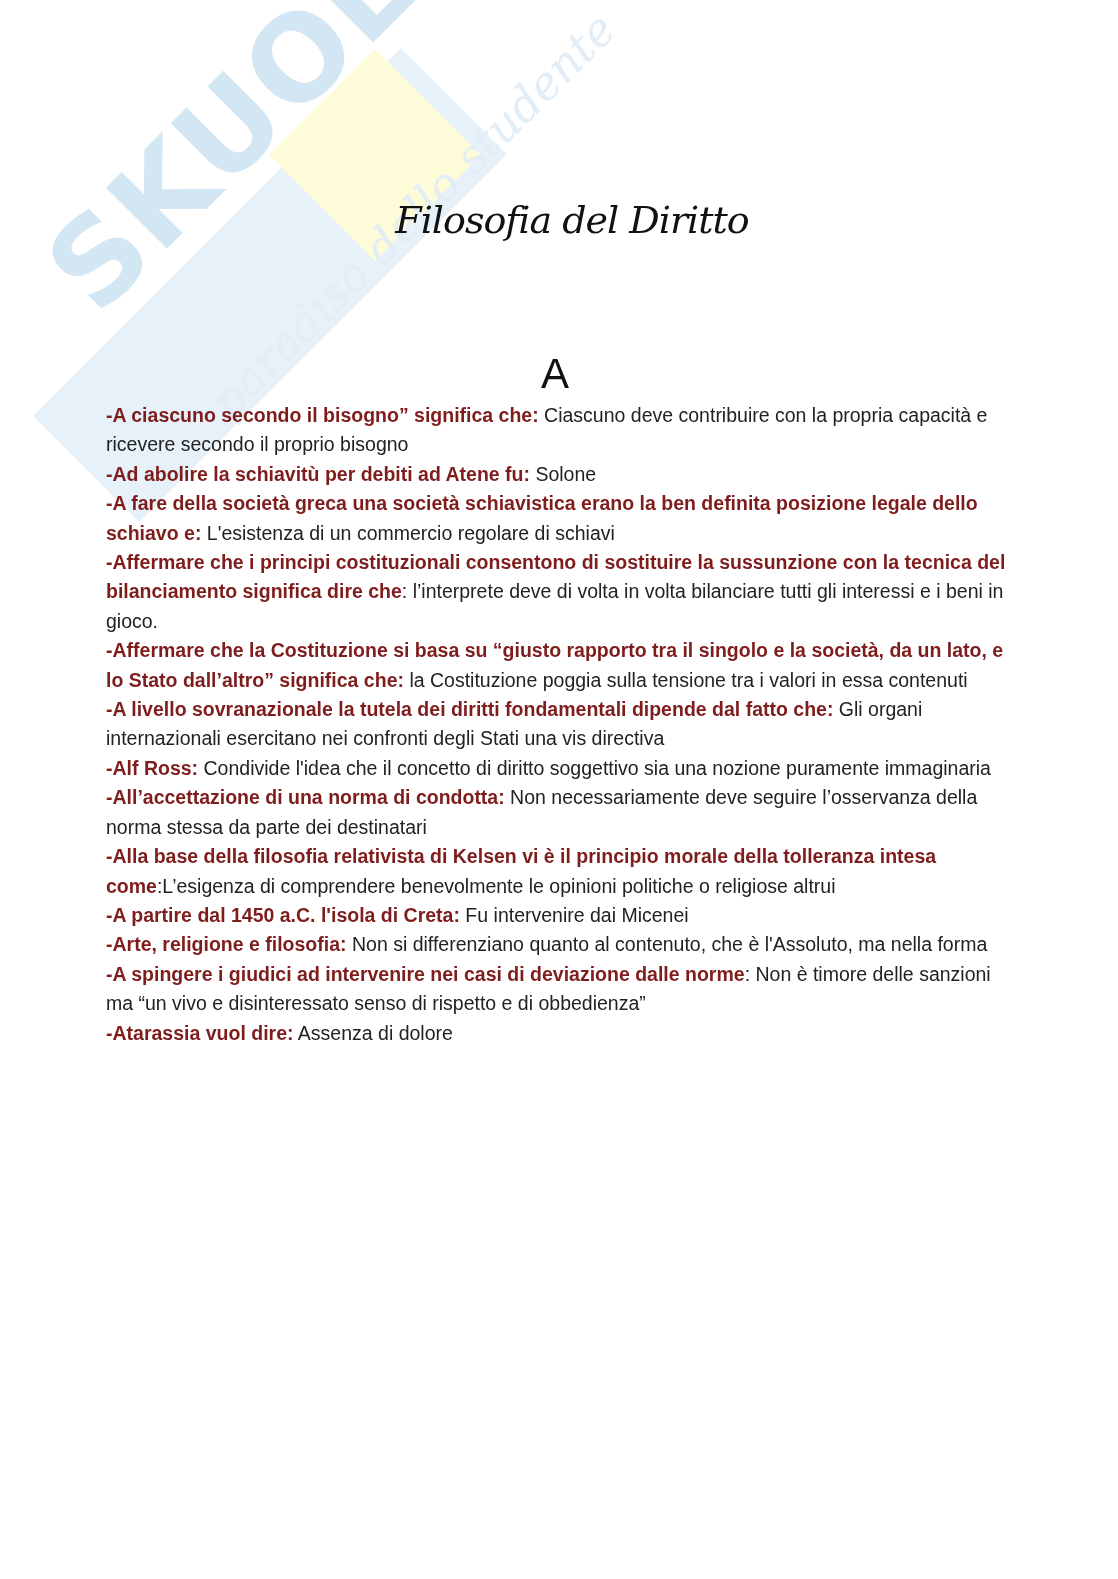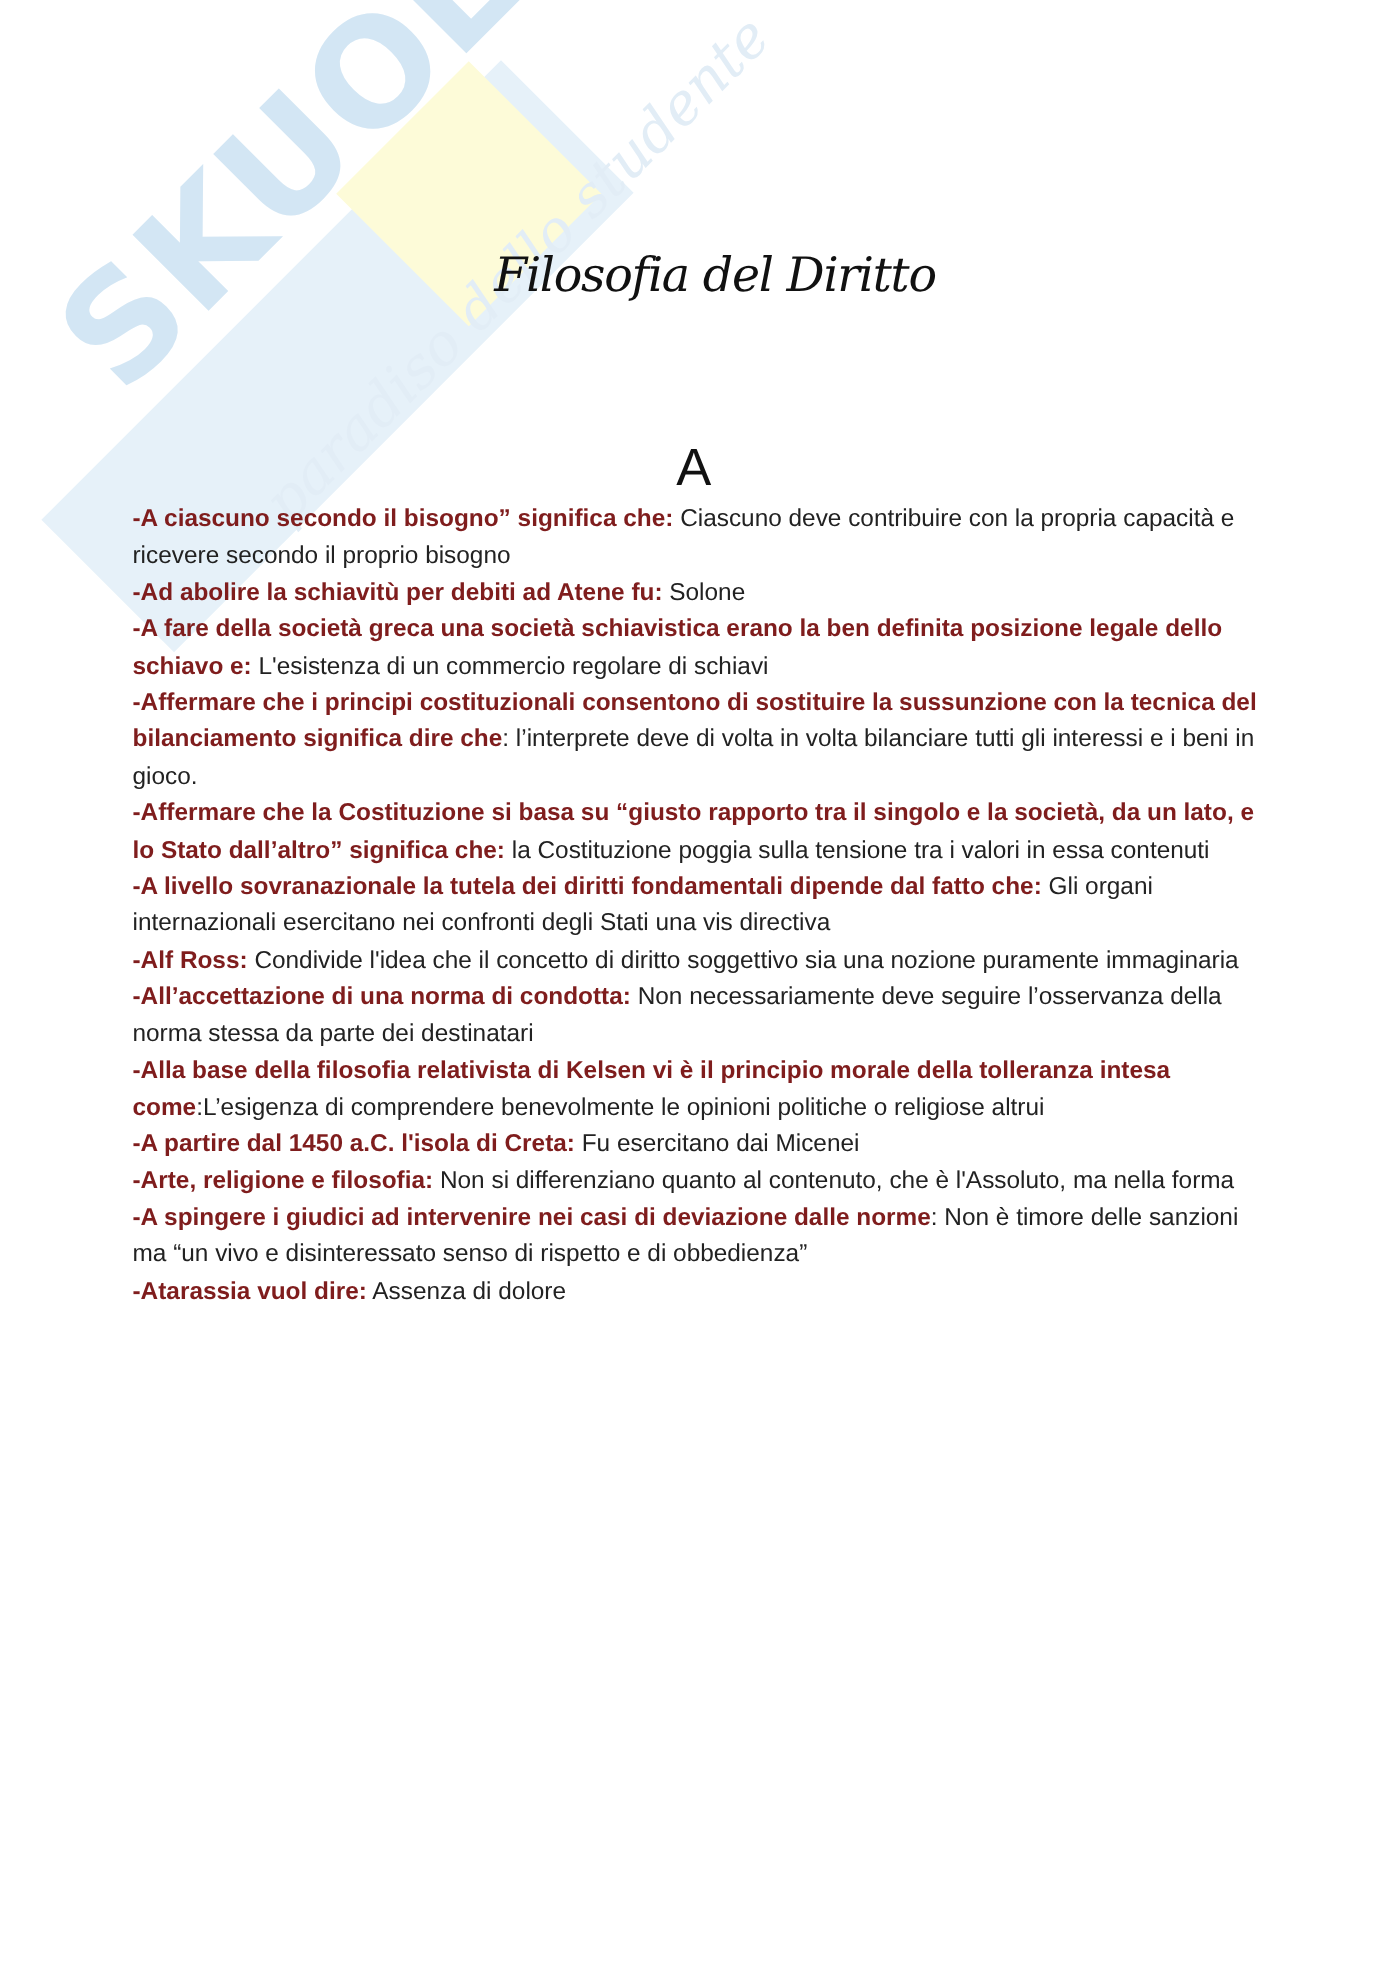--- a/index.html
+++ b/index.html
@@ -156,19 +156,19 @@
   <div class="entries">
     <p class="entry"><span class="q">-A ciascuno secondo il bisogno” significa che:</span><span class="a"> Ciascuno deve contribuire con la propria capacità e ricevere secondo il proprio bisogno</span></p>
     <p class="entry"><span class="q">-Ad abolire la schiavitù per debiti ad Atene fu:</span><span class="a"> Solone</span></p>
     <p class="entry"><span class="q">-A fare della società greca una società schiavistica erano la ben definita posizione legale dello schiavo e:</span><span class="a"> L'esistenza di un commercio regolare di schiavi</span></p>
     <p class="entry"><span class="q">-Affermare che i principi costituzionali consentono di sostituire la sussunzione con la tecnica del bilanciamento significa dire che</span><span class="a">: l’interprete deve di volta in volta bilanciare tutti gli interessi e i beni in gioco.</span></p>
     <p class="entry"><span class="q">-Affermare che la Costituzione si basa su “giusto rapporto tra il singolo e la società, da un lato, e lo Stato dall’altro” significa che:</span><span class="a"> la Costituzione poggia sulla tensione tra i valori in essa contenuti</span></p>
     <p class="entry"><span class="q">-A livello sovranazionale la tutela dei diritti fondamentali dipende dal fatto che:</span><span class="a"> Gli organi internazionali esercitano nei confronti degli Stati una vis directiva</span></p>
     <p class="entry"><span class="q">-Alf Ross:</span><span class="a"> Condivide l'idea che il concetto di diritto soggettivo sia una nozione puramente immaginaria</span></p>
     <p class="entry"><span class="q">-All’accettazione di una norma di condotta:</span><span class="a"> Non necessariamente deve seguire l’osservanza della norma stessa da parte dei destinatari</span></p>
     <p class="entry"><span class="q">-Alla base della filosofia relativista di Kelsen vi è il principio morale della tolleranza intesa come</span><span class="a">:L’esigenza di comprendere benevolmente le opinioni politiche o religiose altrui</span></p>
-    <p class="entry"><span class="q">-A partire dal 1450 a.C. l'isola di Creta:</span><span class="a"> Fu esercitano dai Micenei</span></p>
+    <p class="entry"><span class="q">-A partire dal 1450 a.C. l'isola di Creta:</span><span class="a"> Fu intervenire dai Micenei</span></p>
     <p class="entry"><span class="q">-Arte, religione e filosofia:</span><span class="a"> Non si differenziano quanto al contenuto, che è l'Assoluto, ma nella forma</span></p>
     <p class="entry"><span class="q">-A spingere i giudici ad intervenire nei casi di deviazione dalle norme</span><span class="a">: Non è timore delle sanzioni ma “un vivo e disinteressato senso di rispetto e di obbedienza”</span></p>
     <p class="entry"><span class="q">-Atarassia vuol dire:</span><span class="a"> Assenza di dolore</span></p>
   </div>
 
 </div>
 
 </body></html>

